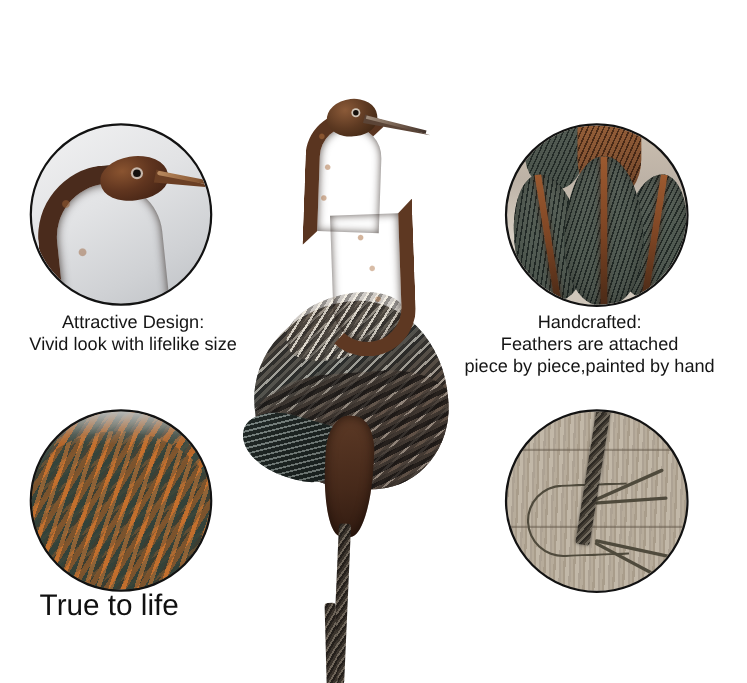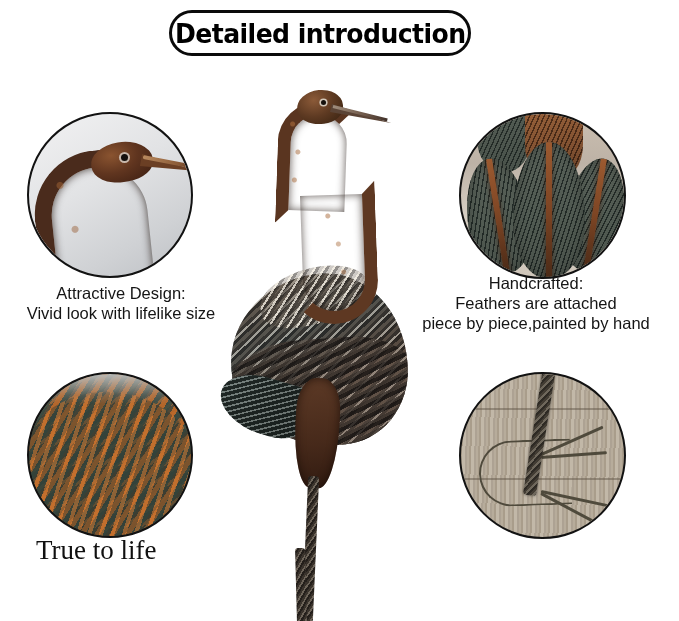--- a/index.html
+++ b/index.html
@@ -430,40 +430,37 @@
   .caption {
     position: absolute;
     text-align: center;
     color: #151515;
     font-size: 16.5px;
     line-height: 20px;
     font-family: "Liberation Sans", sans-serif;
     white-space: pre-line;
   }
   #cap-design   { left: -4px;  top: 283px; width: 250px; }
-  #cap-hand     { left: 393px; top: 273px; width: 286px; text-align: center; }
+  #cap-hand     { left: 393px; top: 283px; width: 286px; text-align: center; }
   #cap-stable   { left: 400px; top: 524px; width: 279px; }
   #cap-true {
     position:absolute;
     left: 36px; top: 534px; width: 190px;
     font-size: 27px;
     line-height: 32px;
     color: #101010;
     text-align: left;
-    font-family: Liberation Serif, serif;
+    font-family: Liberation Sans, sans-serif;
   }
 </style>
 </head>
 <body>
 
 <div id="page">
 
-  <div class="title-banner">
-    <div class="title-text">Detailed introduction</div>
-  </div>
 
   <div class="circle" id="circle-head">
     <div class="circle-inner">
       <div class="head-neck"></div>
       <div class="head-skull"></div>
       <div class="head-beak"></div>
       <div class="head-beak-hl"></div>
       <div class="head-eye"></div>
     </div>
   </div>

